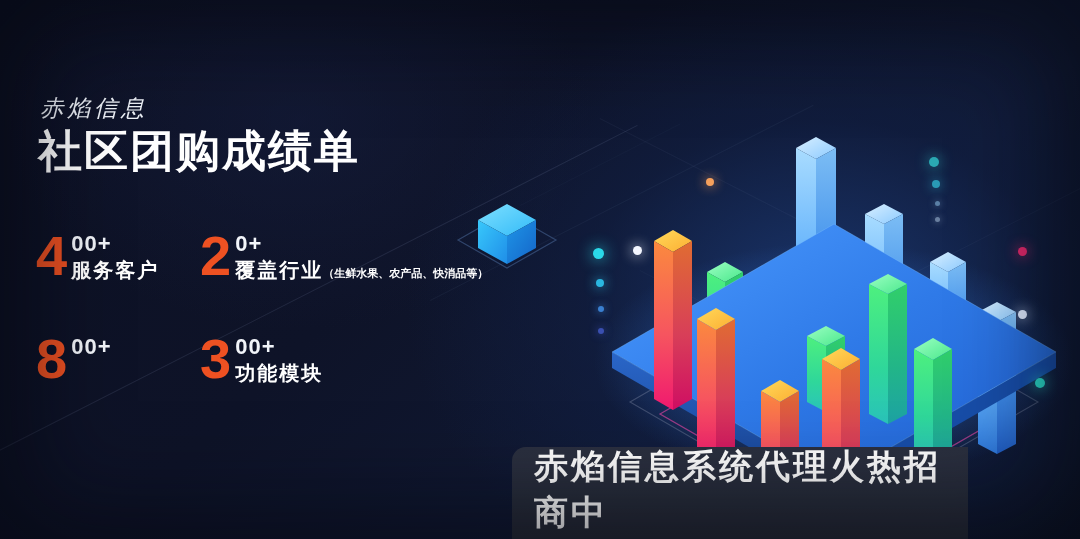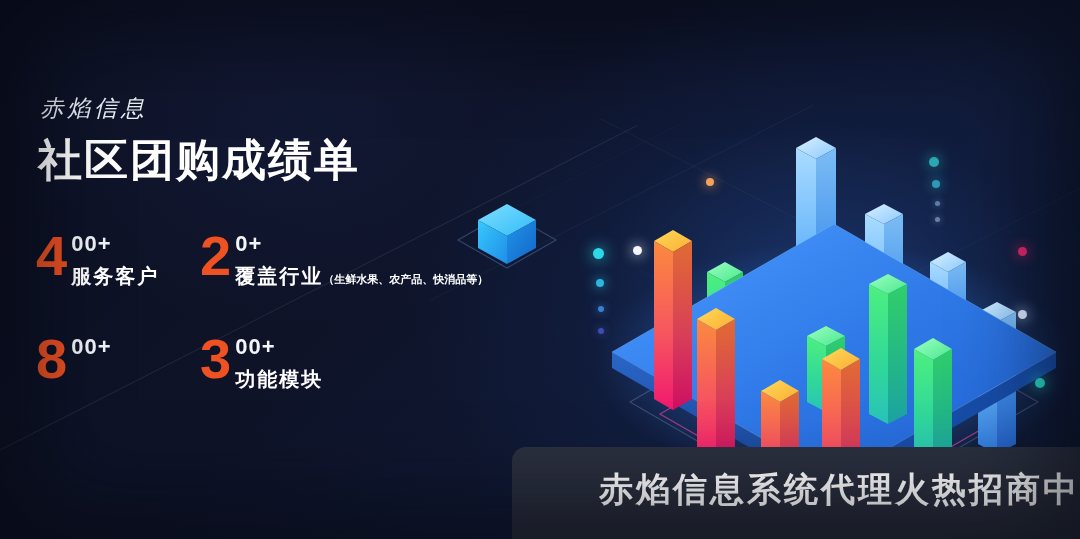--- a/index.html
+++ b/index.html
@@ -24,52 +24,52 @@
   #bgl4 { left:880px;  top:290px; width:300px; transform:rotate(-27deg); opacity:.40; }
   #bgl5 { left:640px;  top:270px; width:300px; transform:rotate(27deg);  opacity:.30; }
   #bgl6 { left:520px;  top:205px; width:180px; transform:rotate(-27deg); opacity:.25; }
 
   
   #brand {
     position:absolute; left:40px; top:93px;
     font-size:23px; letter-spacing:4px; color:#eef2f8; font-weight:400;font-style:italic;
   }
   #headline {
-    position:absolute; left:38px; top:131px;
+    position:absolute; left:38px; top:122px;
     font-size:44px; letter-spacing:2px; color:#ffffff; font-weight:700;
   }
   .stat { position:absolute; display:flex; align-items:flex-start; }
   .stat .big {
     font-size:56px; line-height:52px; font-weight:700;
     color:#ee5122; letter-spacing:0;
   }
   .stat .right { margin-left:4px; padding-top:4px; }
   .stat .suffix { font-size:22px; line-height:20px; color:#f2f5fa; letter-spacing:1px; font-weight:700; }
-  .stat .label  { font-size:20px; line-height:26px; color:#ffffff; letter-spacing:2px; font-weight:600; margin-top:9px; white-space:nowrap; }
+  .stat .label  { font-size:20px; line-height:26px; color:#ffffff; letter-spacing:2px; font-weight:600; margin-top:3px; white-space:nowrap; }
   .stat .label .note { font-size:11px; letter-spacing:0; font-weight:600;text-align:right; }
 
   #stat0 { left:36px;  top:230px; }
   #stat1 { left:200px; top:230px; }
   #stat2 { left:36px;  top:333px; }
   #stat3 { left:200px; top:333px; }
 
   
   #cube-wrap { position:absolute; left:452px; top:190px; width:110px; height:86px; }
   #cube-wrap svg { display:block; }
 
   
   #chart { position:absolute; left:588px; top:112px; width:492px; height:350px; }
   #chart svg { display:block; }
 
   
   .dot { position:absolute; border-radius:50%; }
 
   
   #banner {
-    position:absolute; left:512px; top:447px; width:568px; height:92px;
+    position:absolute; left:512px; top:447px; width:456px; height:92px;
     background:linear-gradient(180deg,#2b3040 0%,#262b38 100%);
     border-top-left-radius:14px;
     display:flex; align-items:center; justify-content:flex-end;
   }
   #banner-text {
     font-size:34px; font-weight:700; letter-spacing:3px; color:#ffffff;
     padding-left:22px; padding-bottom:6px;
   }
   #vignette {
     position:absolute; inset:0; pointer-events:none;

